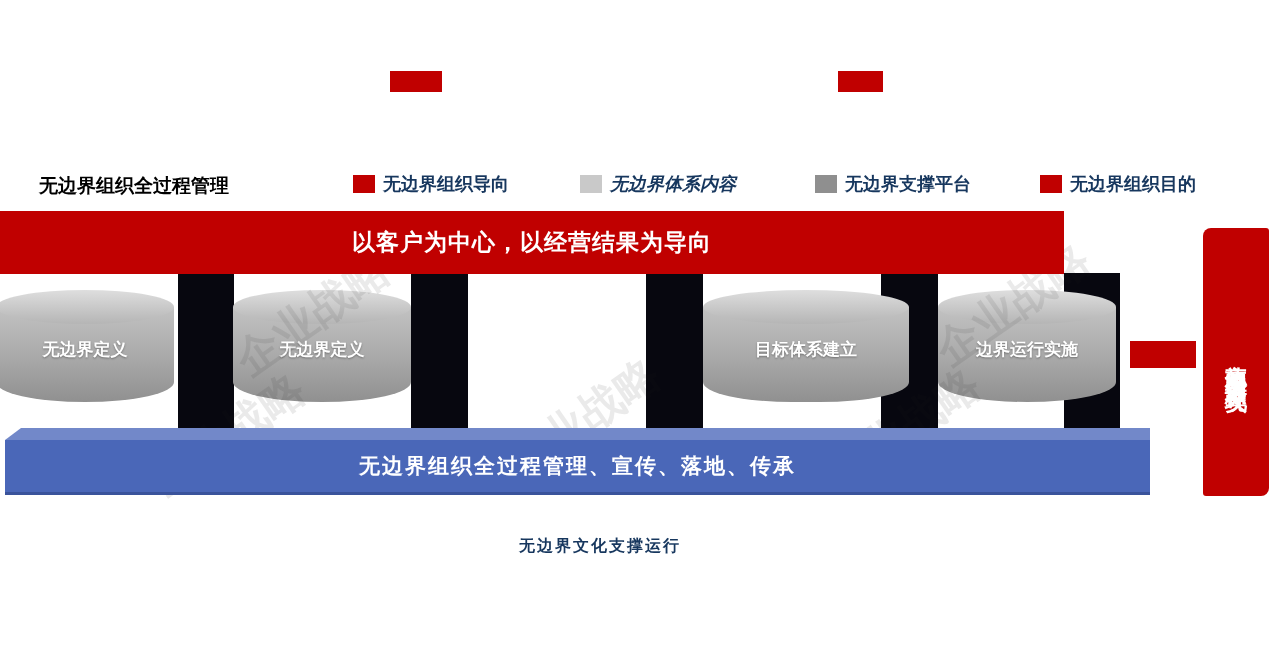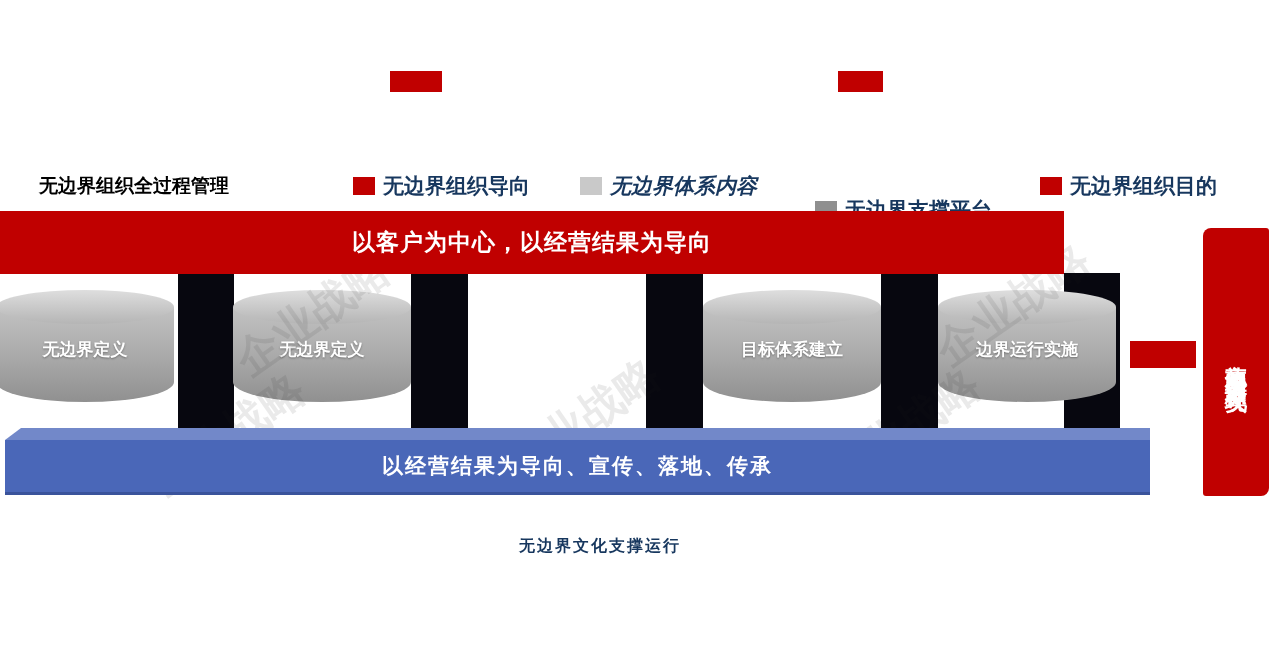--- a/index.html
+++ b/index.html
@@ -20,24 +20,24 @@
     font-size:19px;font-weight:bold;color:#000000;white-space:nowrap;margin-left:25px;
   }
   .legend-item{
     position:absolute;top:172px;display:inline-flex;align-items:center;gap:8px;
     white-space:nowrap;
   }
   .legend-item .sq{width:22px;height:18px;display:inline-block;}
   .sq-red{background:#c00000;}
   .sq-lightgray{background:#c9c9c9;}
   .sq-darkgray{background:#8f8f8f;}
-  .legend-item .lbl{font-size:21px;font-weight:bold;color:#17375e;}
+  .legend-item .lbl{font-size:18px;font-weight:bold;color:#17375e;}
   #legend-item-1{left:353px;}
   #legend-item-2{left:580px;font-style:italic;}
-  #legend-item-3{left:815px;margin-top:24px;}
+  #legend-item-3{left:815px;}
   #legend-item-4{left:1040px;}
 
   
   .red-banner{
     position:absolute;left:0;top:211px;width:1064px;height:63px;
     background:#c00000;z-index:10;
     display:flex;align-items:center;justify-content:center;
   }
   .red-banner .txt{color:#fff;font-size:23px;font-weight:bold;letter-spacing:1px;}
 
@@ -61,21 +61,21 @@
     background:linear-gradient(180deg,#dedede 0%,#b5b5b5 100%);
   }
   .cyl .lbl{
     position:absolute;left:0;right:0;top:48px;text-align:center;
     color:#ffffff;font-size:17px;font-weight:bold;
     text-shadow:0 1px 2px rgba(0,0,0,0.35);
   }
   #cyl-1{left:-4px;}
   #cyl-2{left:233px;}
   #cyl-3{left:468px;}
-  #cyl-4{left:703px;}
+  #cyl-4{left:703px;padding-left:28px;}
   #cyl-5{left:938px;}
 
   
   .blue-banner-top{
     position:absolute;left:5px;top:428px;width:1145px;height:12px;z-index:9;
     background:#7288c9;
     clip-path:polygon(16px 0,100% 0,100% 100%,0 100%);
   }
   .blue-banner{
     position:absolute;left:5px;top:440px;width:1145px;height:52px;z-index:10;
@@ -172,21 +172,21 @@
     <div class="lbl">目标体系建立</div>
   </div>
   <div class="cyl" id="cyl-5">
     <div class="body"></div>
     <div class="cap"></div>
     <div class="lbl">边界运行实施</div>
   </div>
 
   <div class="blue-banner-top"></div>
   <div class="blue-banner">
-    <span class="txt">以经营结果为导向、宣传、落地、传承</span>
+    <span class="txt">无边界组织全过程管理、宣传、落地、传承</span>
   </div>
 
   <div class="footer-caption">无边界文化支撑运行</div>
 
   <div class="right-marker"></div>
   <div class="right-banner">
     <span class="txt">高效协同促进目标实现</span>
   </div>
 
 </div>

